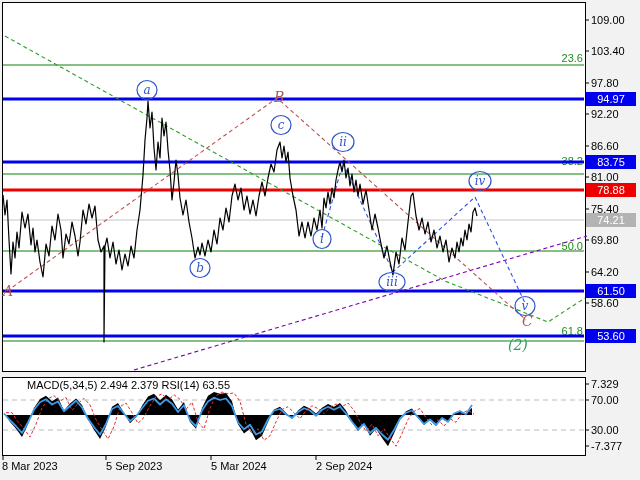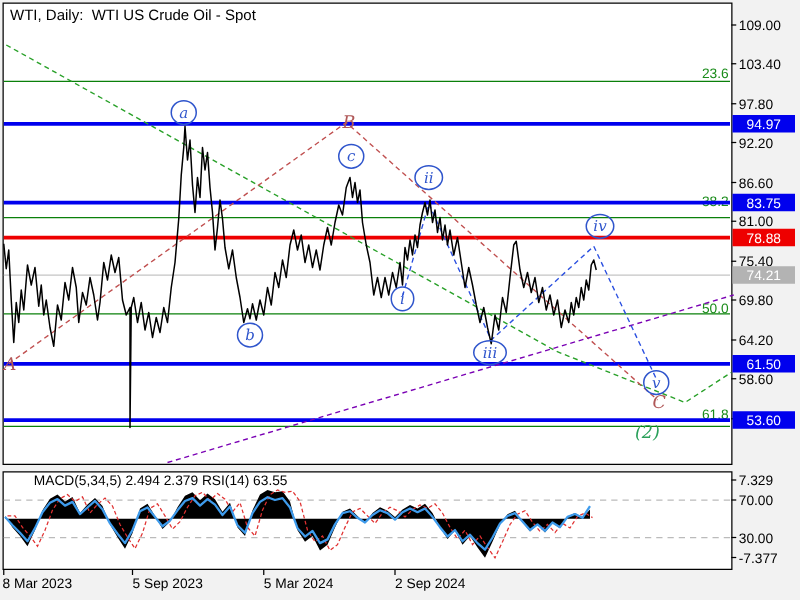--- a/index.html
+++ b/index.html
@@ -14,21 +14,20 @@
   #gfx{position:absolute;left:0;top:0;pointer-events:none;}
   text{font-family:"Liberation Sans",sans-serif;}
   .serifit{font-family:"DejaVu Serif",serif;font-style:italic;}
 </style>
 </head>
 <body>
 
 <div class="screen">
   <div id="main-panel" class="panel"></div>
   <div id="macd-panel" class="panel"></div>
-  <div id="chart-title">WTI, Daily:  WTI US Crude Oil - Spot</div>
   <div id="macd-label">MACD(5,34,5) 2.494 2.379 RSI(14) 63.55</div>
   <svg id="gfx" width="640" height="480">
       <line x1="3" y1="65" x2="584" y2="65" stroke="#0a800a" stroke-width="1"></line>
       <text x="583" y="62" text-anchor="end" font-size="11px" fill="#1a8c1a">23.6</text>
       <line x1="3" y1="174" x2="584" y2="174" stroke="#0a800a" stroke-width="1"></line>
       <text x="583" y="165" text-anchor="end" font-size="11px" fill="#1a8c1a">38.2</text>
       <line x1="3" y1="251" x2="584" y2="251" stroke="#0a800a" stroke-width="1"></line>
       <text x="583" y="250" text-anchor="end" font-size="11px" fill="#1a8c1a">50.0</text>
       <line x1="3" y1="341" x2="584" y2="341" stroke="#0a800a" stroke-width="1"></line>
       <text x="583" y="335" text-anchor="end" font-size="11px" fill="#1a8c1a">61.8</text>

